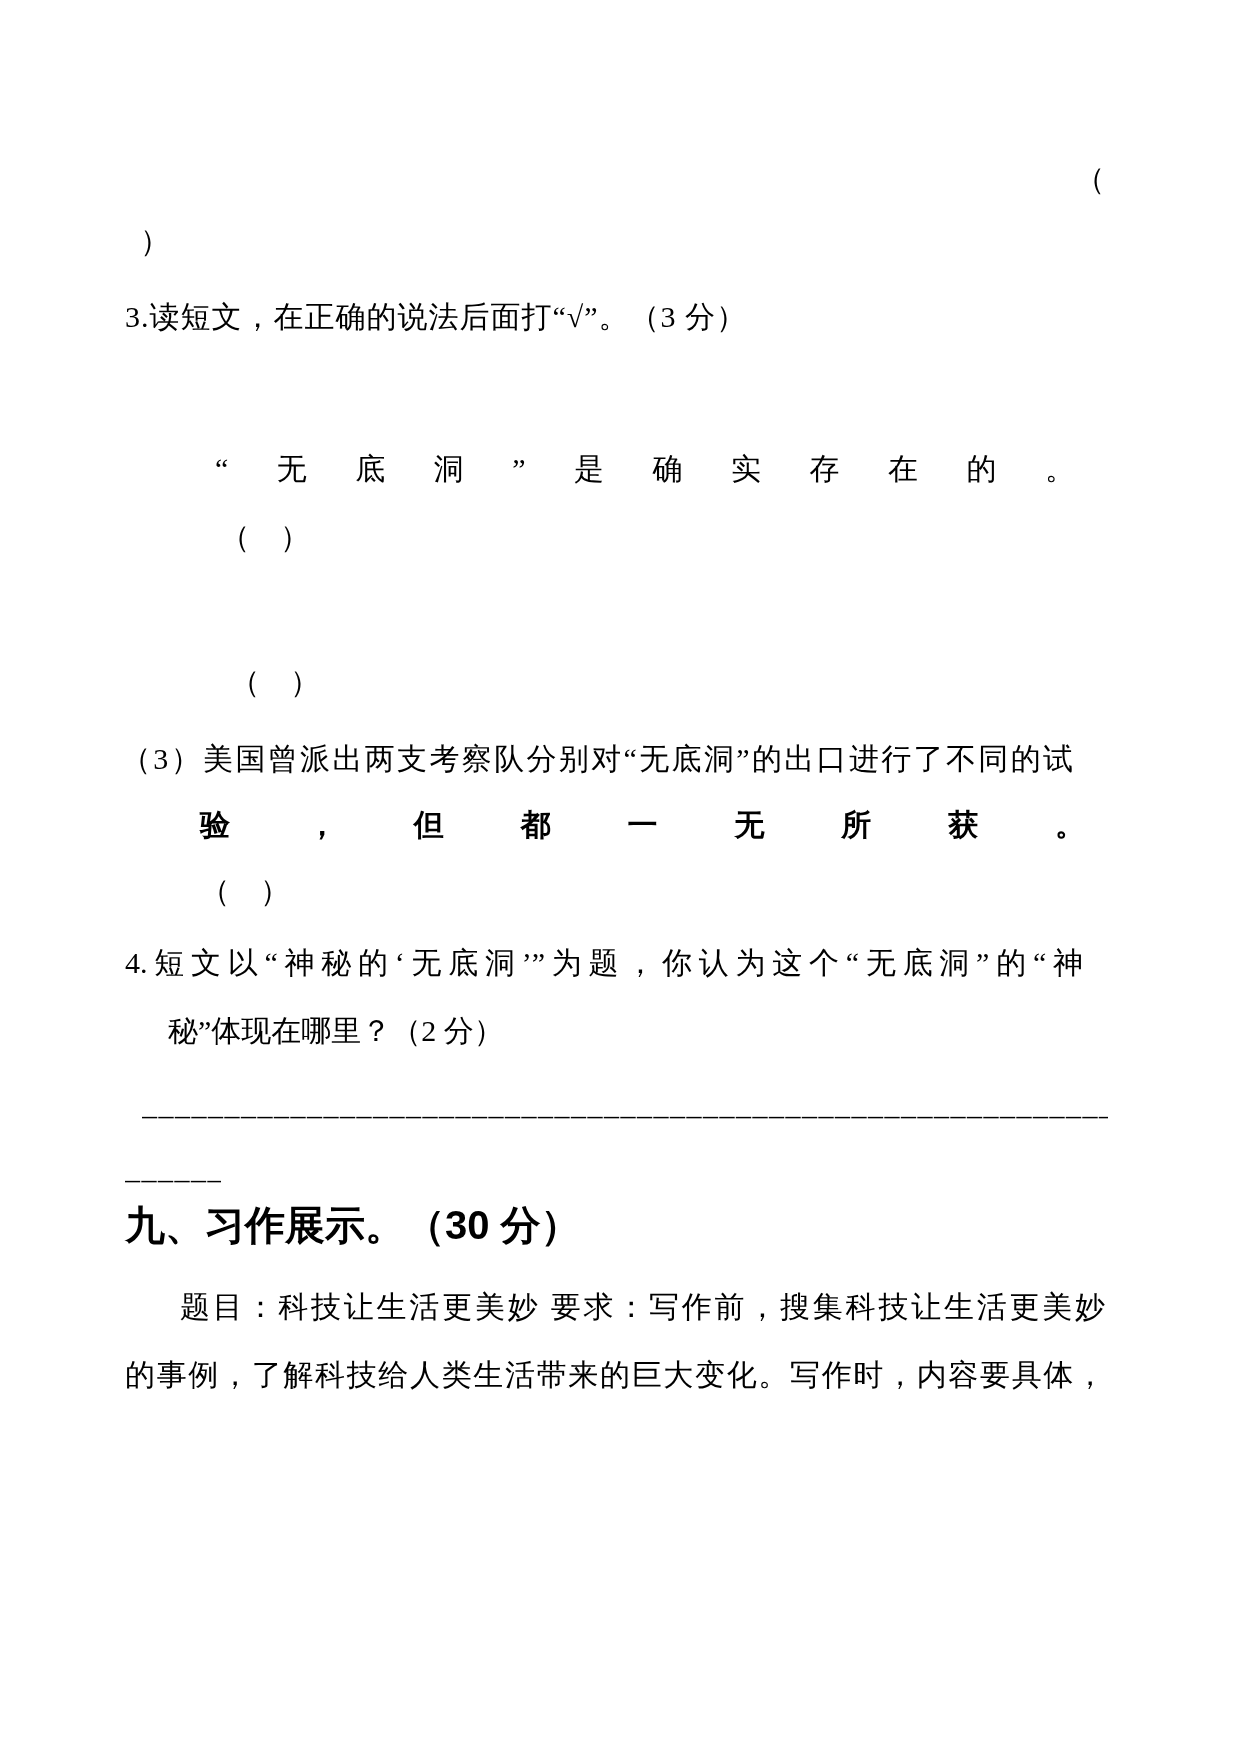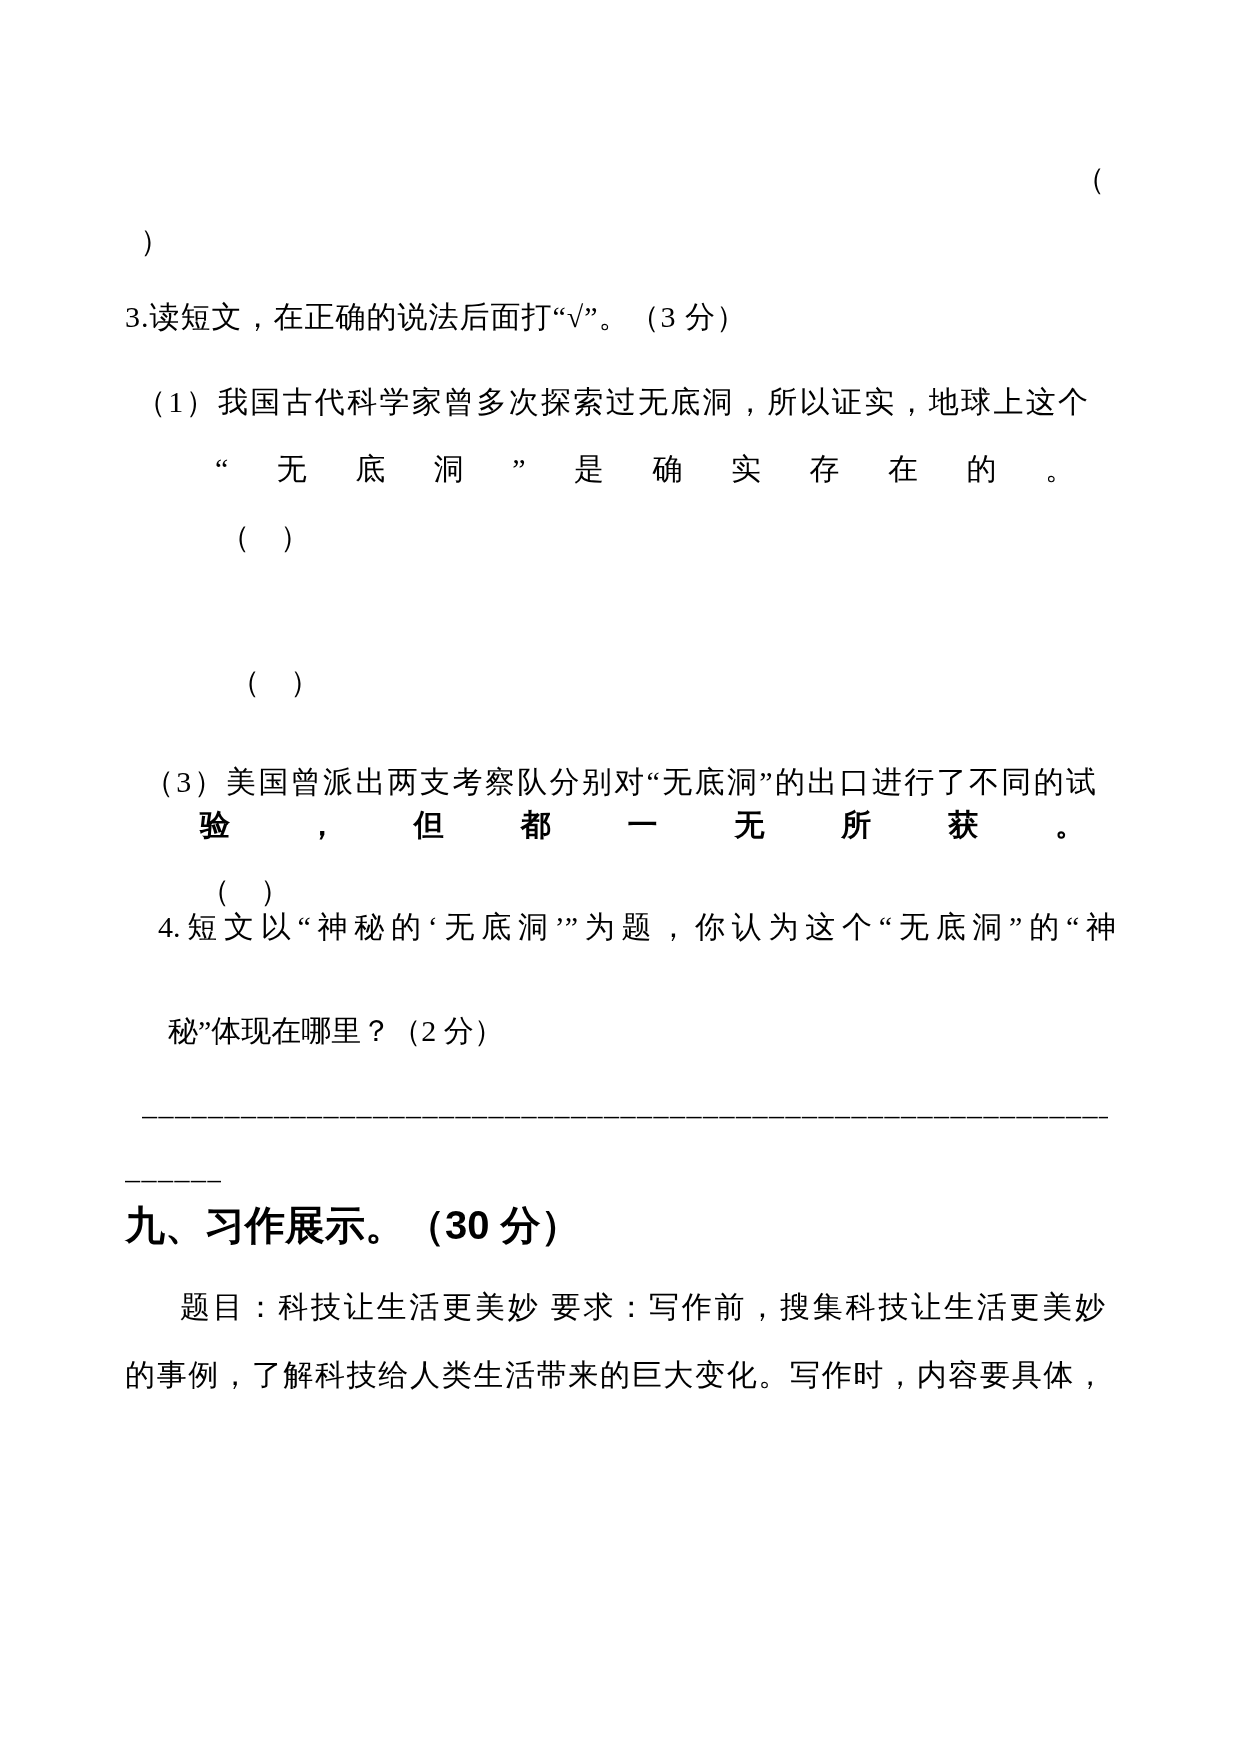--- a/index.html
+++ b/index.html
@@ -36,31 +36,30 @@
 </head>
 <body>
 
 <div class="page">
 
   <div class="abs" style="left:1075px; top:160px;">（</div>
   <div class="abs" style="left:140px; top:222px;">）</div>
 
   <div class="abs spread1" style="left:125px; top:298px;">3.读短文，在正确的说法后面打“√”。（3 分）</div>
 
-  <div class="just" style="left:136px; top:383px; width:952px;">（1）我国古代科学家曾多次探索过无底洞，所以证实，地球上这个</div>
   <div class="just" style="left:215px; top:450px; width:860px;">“无底洞”是确实存在的。</div>
   <div class="abs" style="left:220px; top:518px;">（　）</div>
 
   <div class="abs" style="left:230px; top:663px;">（　）</div>
 
-  <div class="just" style="left:144px; top:740px; width:952px;margin-top:23px;">（3）美国曾派出两支考察队分别对“无底洞”的出口进行了不同的试</div>
+  <div class="just" style="left:121px; top:740px; width:952px;">（3）美国曾派出两支考察队分别对“无底洞”的出口进行了不同的试</div>
   <div class="just" style="left:200px; top:806px; width:885px;font-weight:bold;">验，但都一无所获。</div>
   <div class="abs" style="left:200px; top:872px;">（　）</div>
 
-  <div class="just" style="left:125px; top:908px; width:958px;margin-left:33px;">4.短文以“神秘的‘无底洞’”为题，你认为这个“无底洞”的“神</div>
+  <div class="just" style="left:125px; top:944px; width:958px;">4.短文以“神秘的‘无底洞’”为题，你认为这个“无底洞”的“神</div>
   <div class="abs" style="left:168px; top:1012px;font-family:Liberation Serif, serif;">秘”体现在哪里？（2 分）</div>
 
   <div class="abs blank" style="left:142px; top:1086px; width:966px;">______________________________________________________________</div>
   <div class="abs blank" style="left:125px; top:1150px; width:96px;">______</div>
 
   <div class="abs heading-black" style="left:125px; top:1200px;">九、习作展示。（30 分）</div>
 
   <div class="just" style="left:125px; top:1356px; width:980px;">的事例，了解科技给人类生活带来的巨大变化。写作时，内容要具体，</div>
   <div class="just" style="left:125px; top:1288px; width:980px; text-indent:55px;">题目：科技让生活更美妙 要求：写作前，搜集科技让生活更美妙</div>
 

